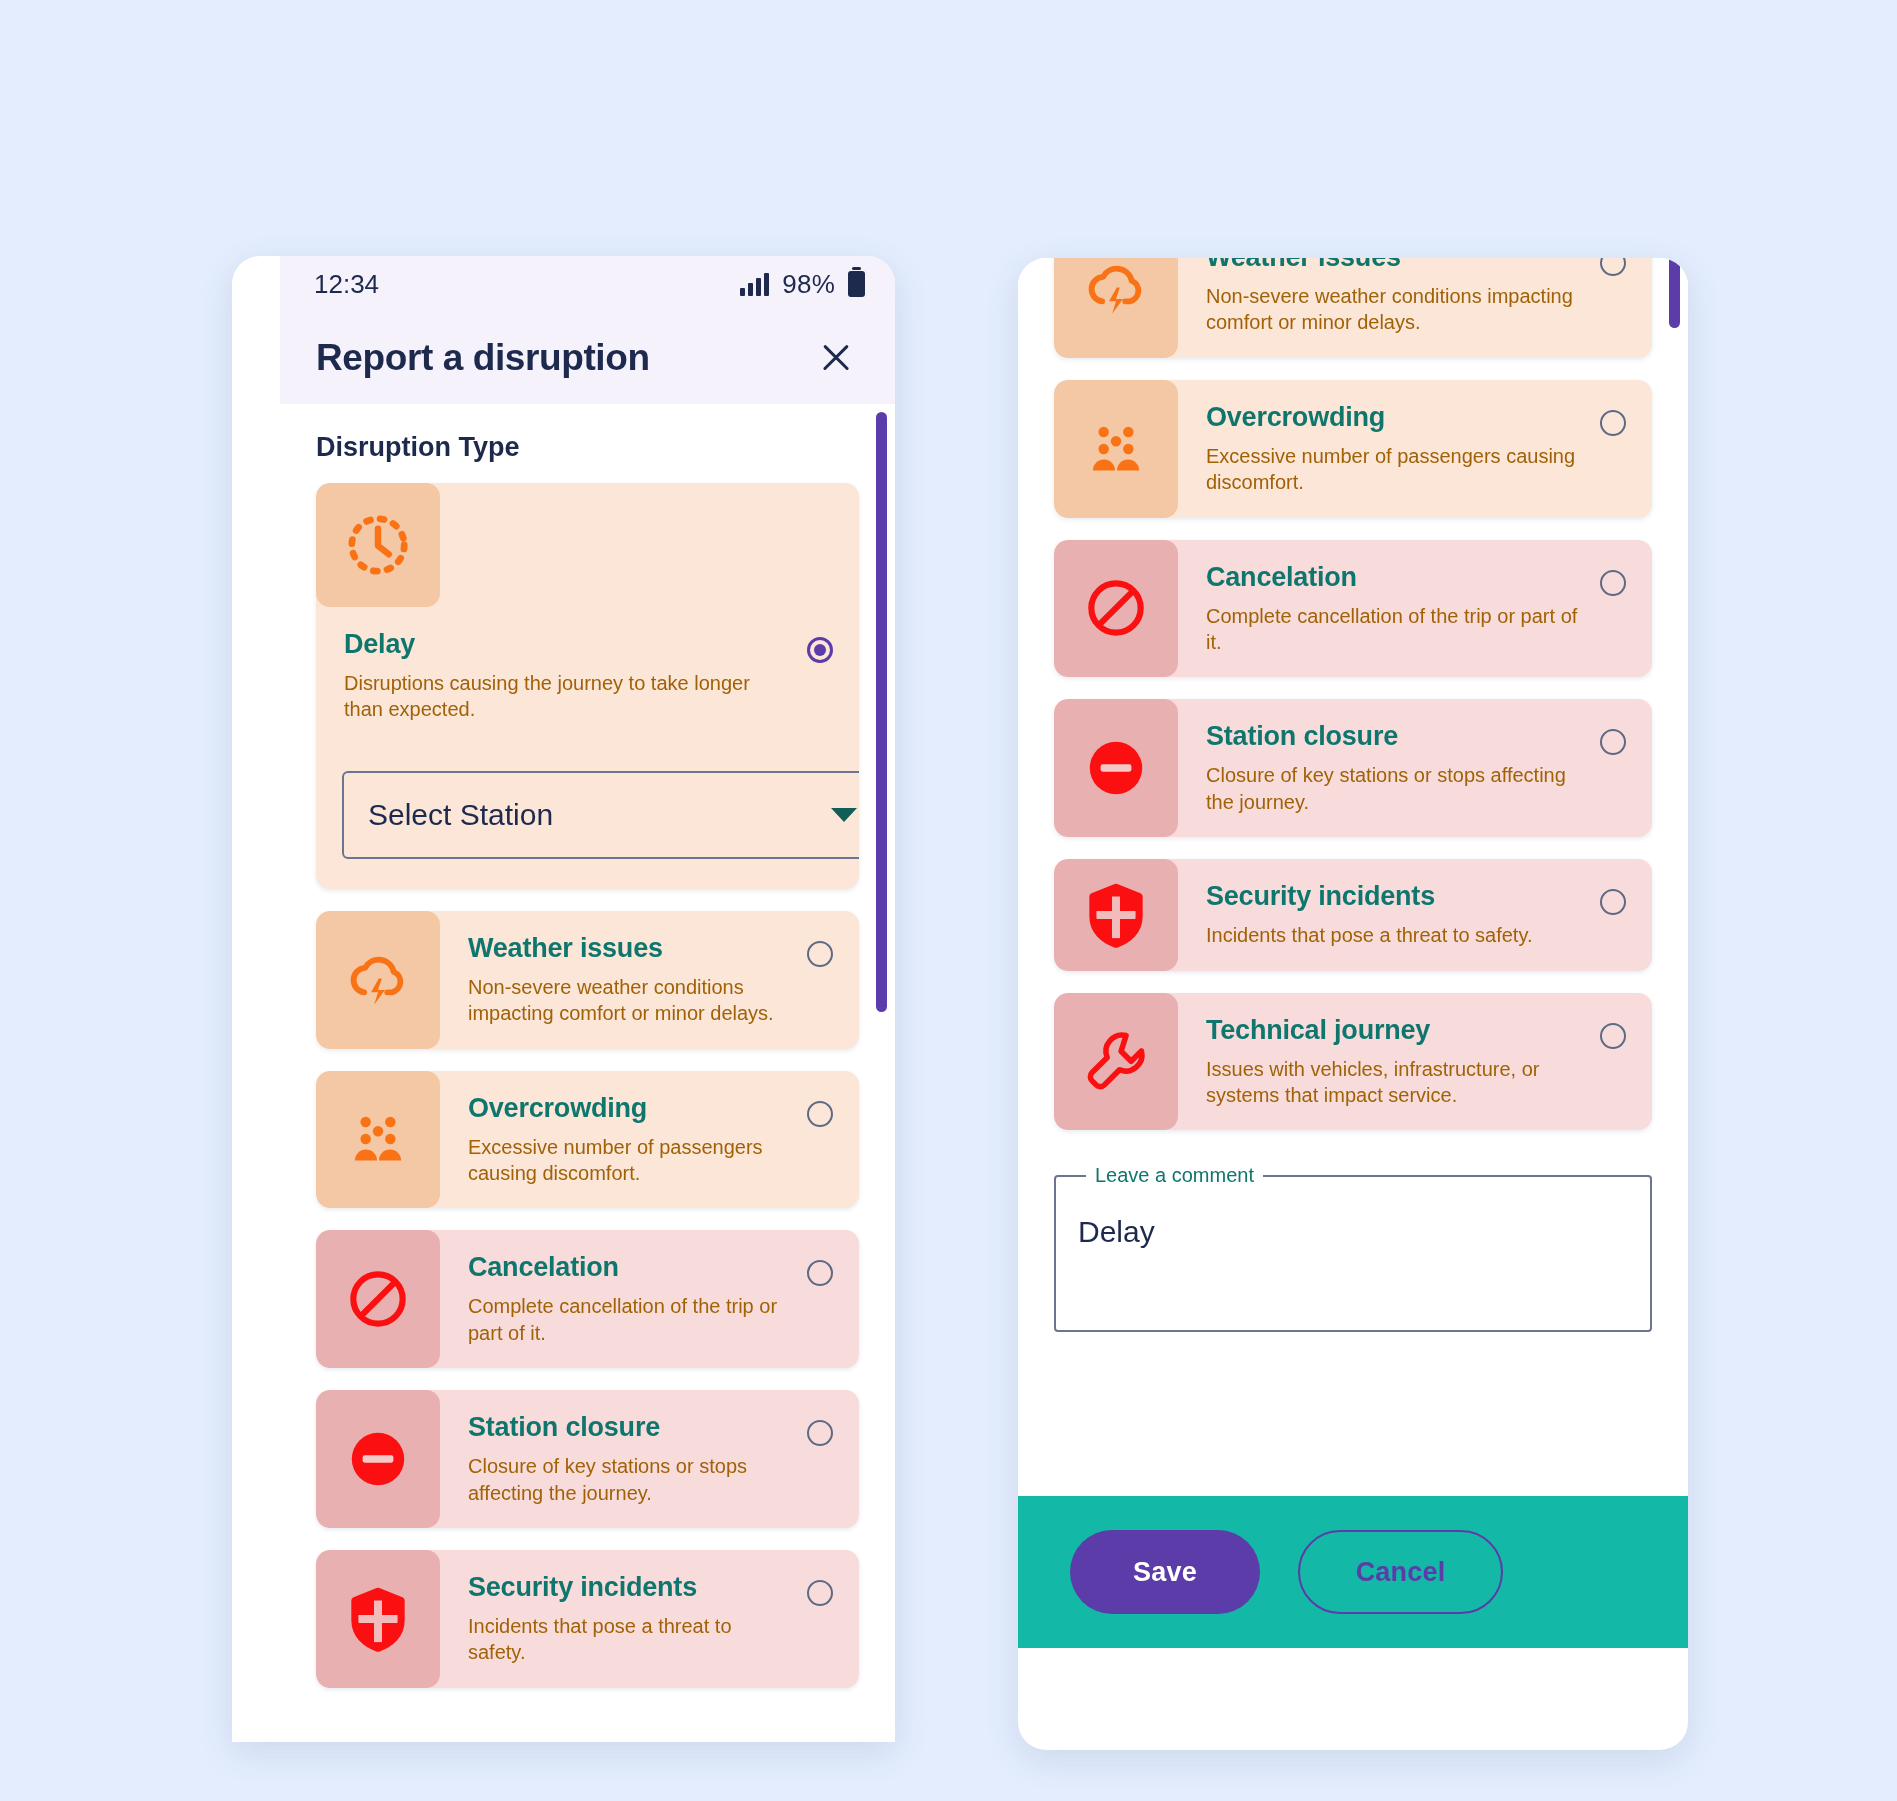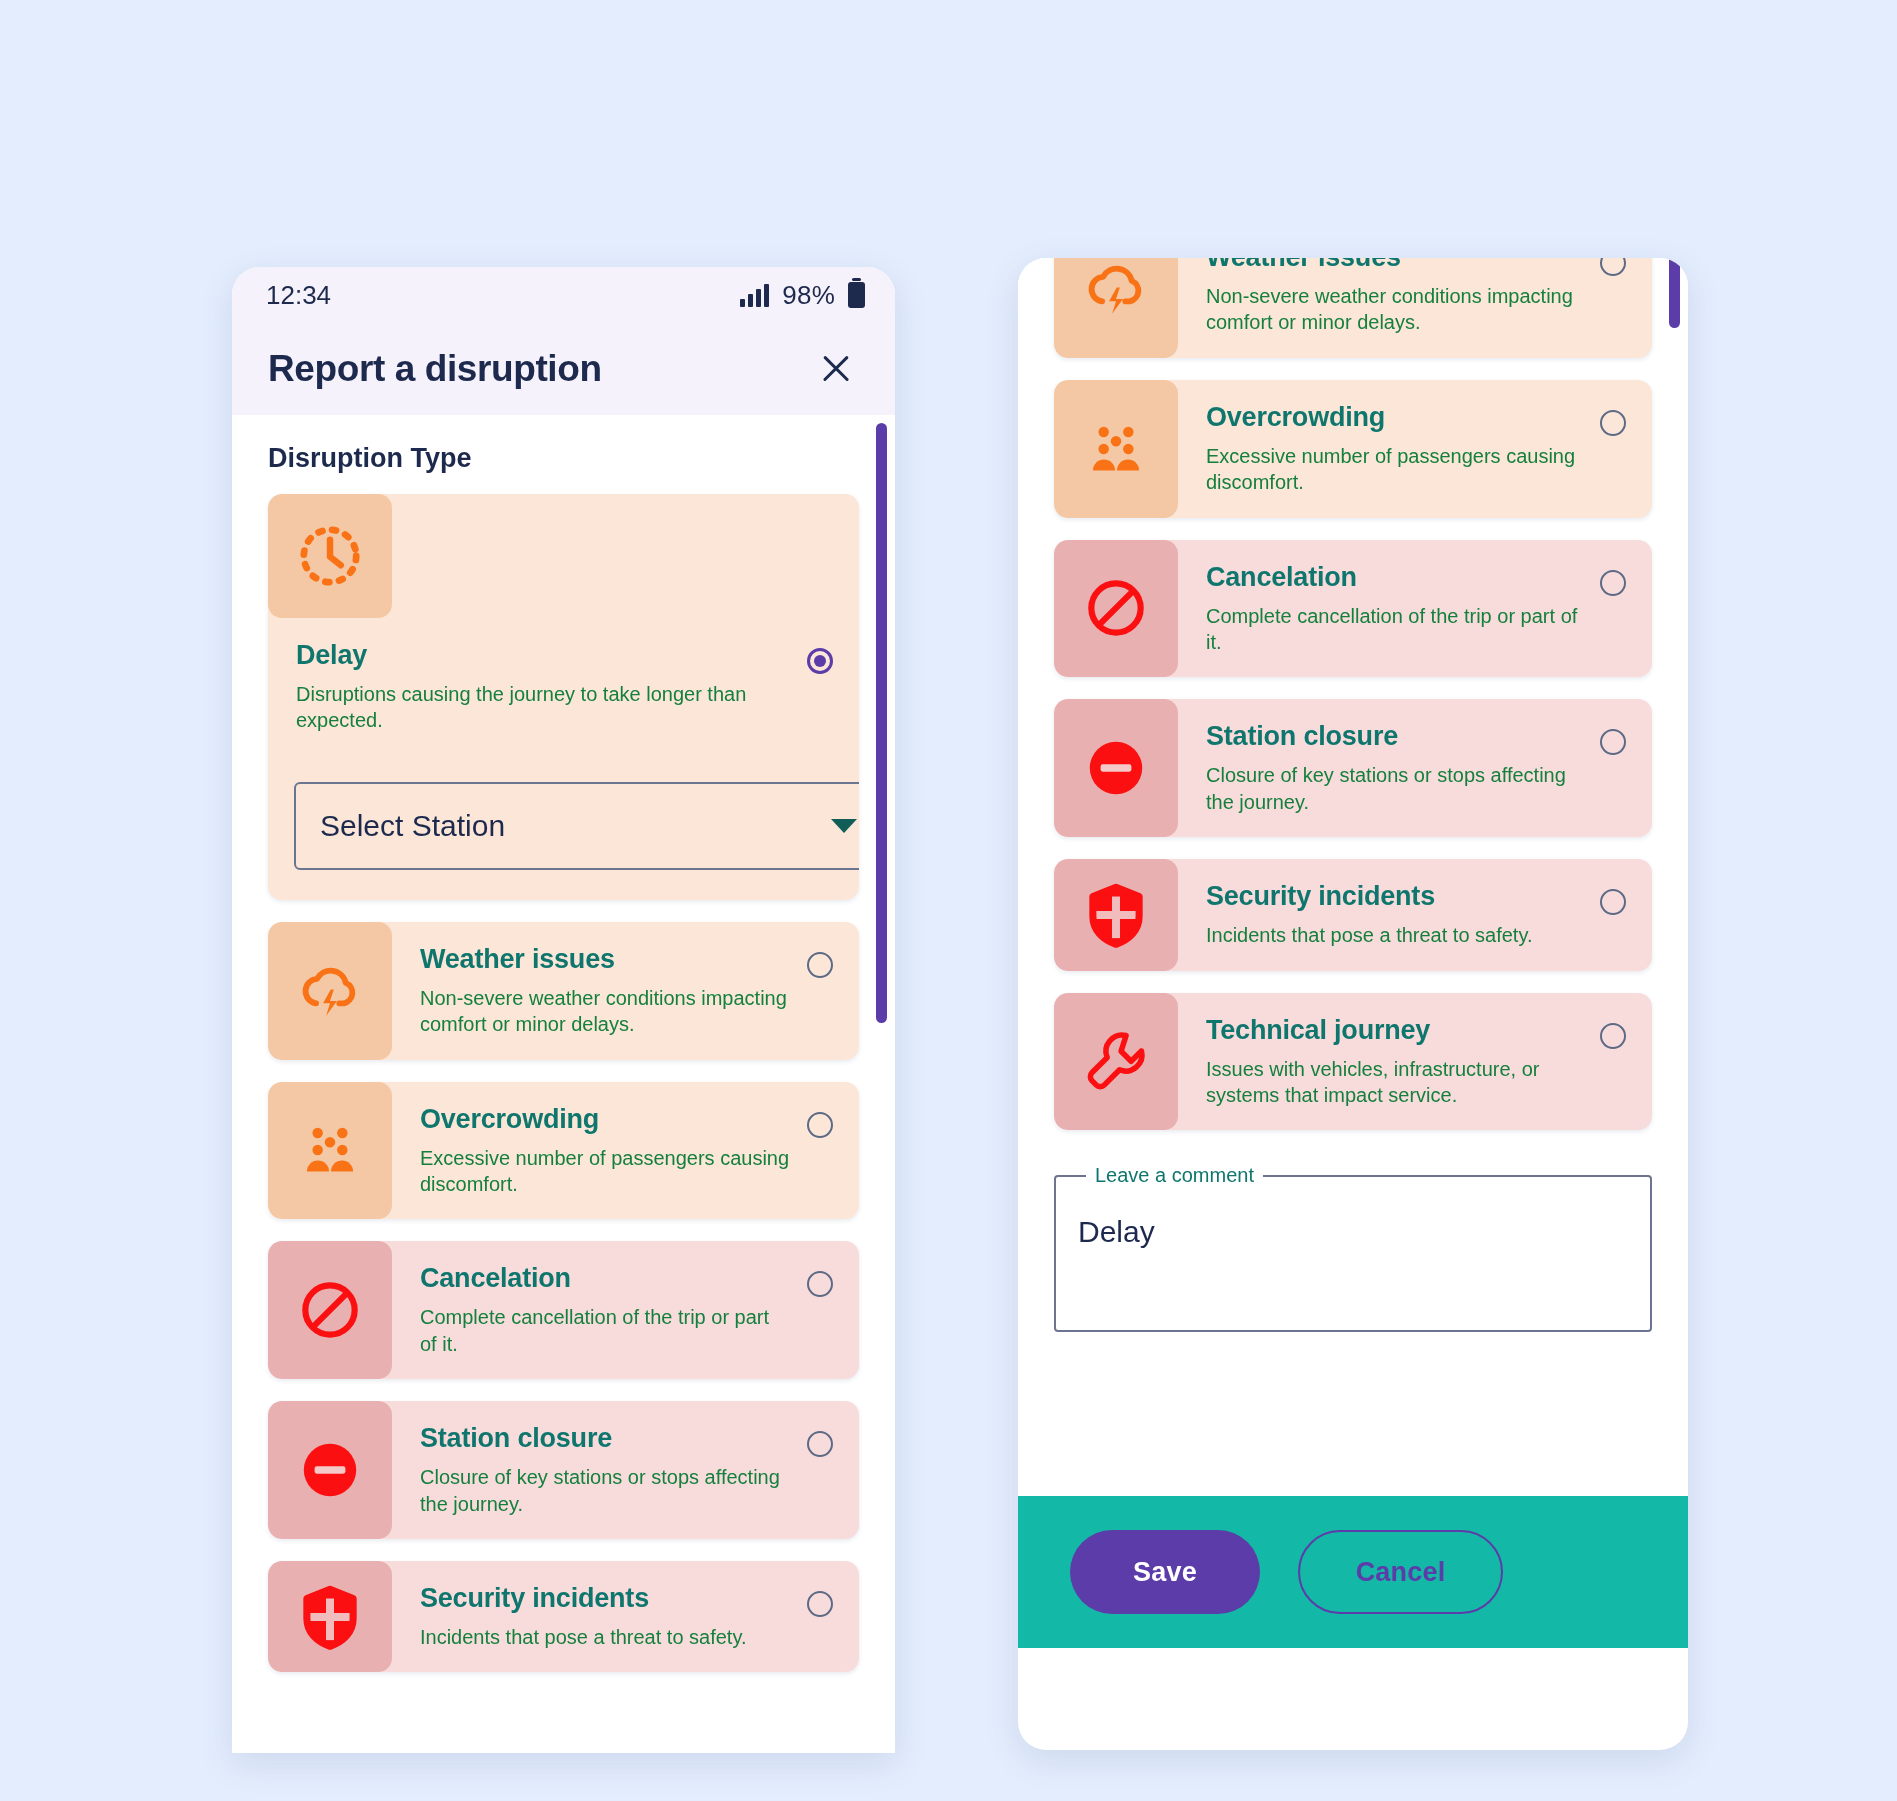--- a/index.html
+++ b/index.html
@@ -13,23 +13,24 @@
   .stage { position: relative; width: 1897px; height: 1801px; }
 
   
   .phone {
     position: absolute;
     background: #ffffff;
     overflow: hidden;
     box-shadow: 0 10px 34px rgba(60,80,130,.13);
   }
   #phone-left {
-    left: 232px; top: 267px;
+    left: 232px; top: 256px;
     width: 663px; height: 1486px;
     border-radius: 28px 28px 0 0;
+    padding-left: 48px;
   }
   #phone-right {
     left: 1018px; top: 258px;
     width: 670px; height: 1492px;
     border-radius: 28px 28px 28px 28px;
   }
 
   
   .statusbar {
     height: 56px;
@@ -119,21 +120,21 @@
     flex: 1 1 auto;
     padding: 22px 0 22px 28px;
     display:flex; align-items:flex-start; justify-content:space-between;
   }
   .card-text { padding-right: 16px; }
   .card-title {
     font-size: 27px; font-weight: 700; color:#0f766e;
     letter-spacing:-.2px; margin-bottom: 10px;
   }
   .card-desc {
-    font-size: 20px; line-height: 1.32; color:#15803d; font-weight: 400;
+    font-size: 20px; line-height: 1.32; color:#a16207; font-weight: 400;
   }
   .radio {
     flex: 0 0 auto; margin: 8px 26px 0 0;
     width: 26px; height: 26px; border-radius: 50%;
     border: 2.2px solid #5d6a85; background: transparent;
     cursor: pointer;
   }
   .radio.checked {
     border-color: #5b3ca8; border-width: 3px;
     display:flex; align-items:center; justify-content:center;

